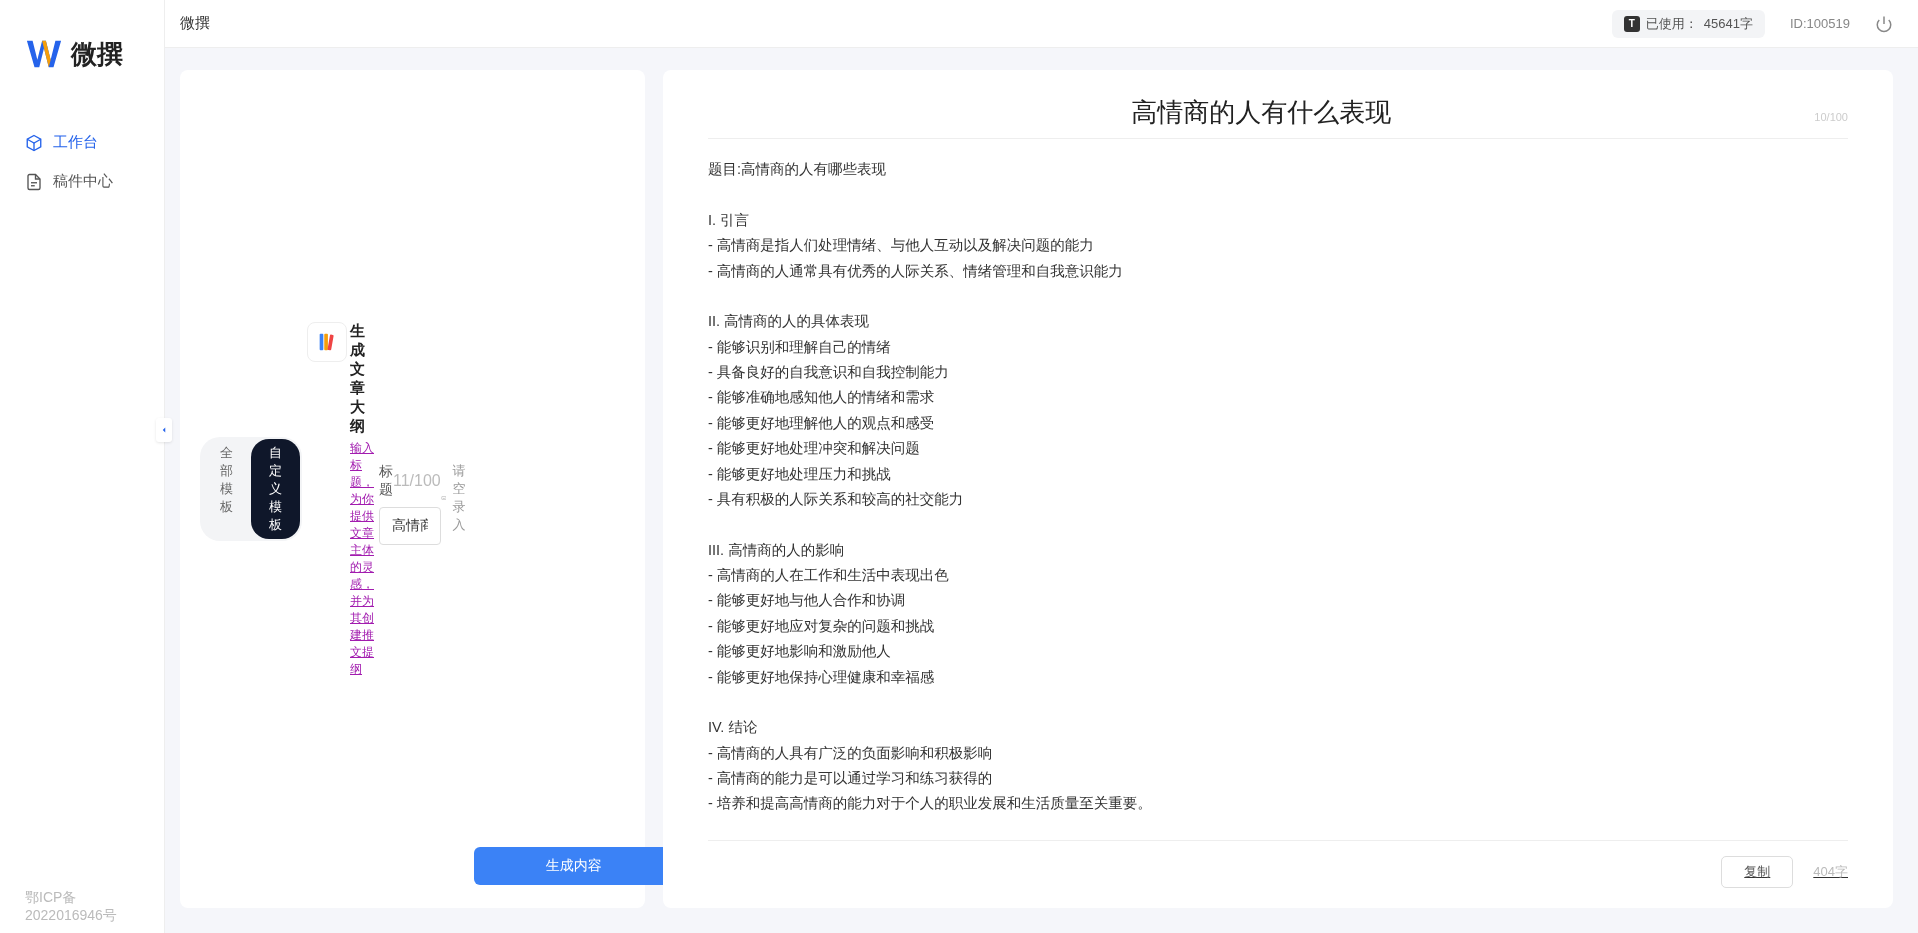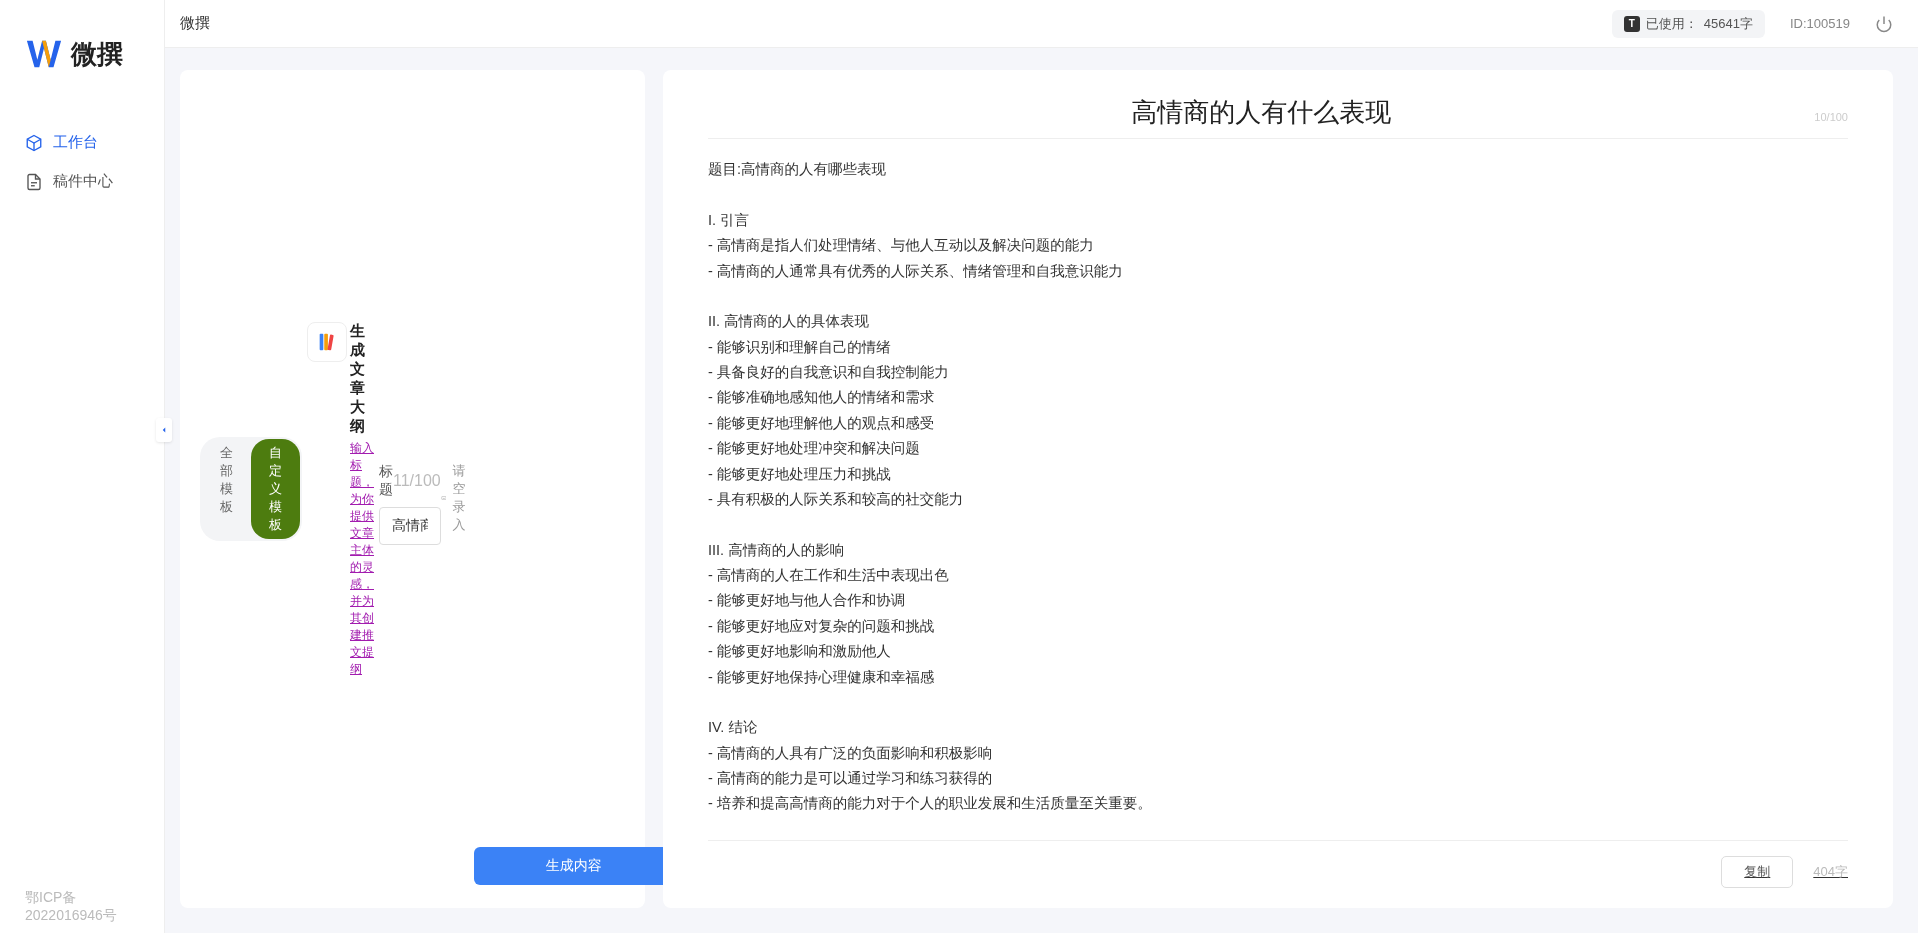--- a/index.html
+++ b/index.html
@@ -168,21 +168,21 @@
   width: fit-content;
 }
 .tab {
   padding: 5px 18px;
   font-size: 13px;
   border-radius: 18px;
   cursor: pointer;
   color: #666;
 }
 .tab.active {
-  background: #4d7c0f;
+  background: #0f172a;
   color: #fff;
 }
 .template-card {
   display: flex;
   gap: 3px;
   margin-top: 22px;
   padding: 10px 5px;
 }
 .template-icon {
   width: 40px;

